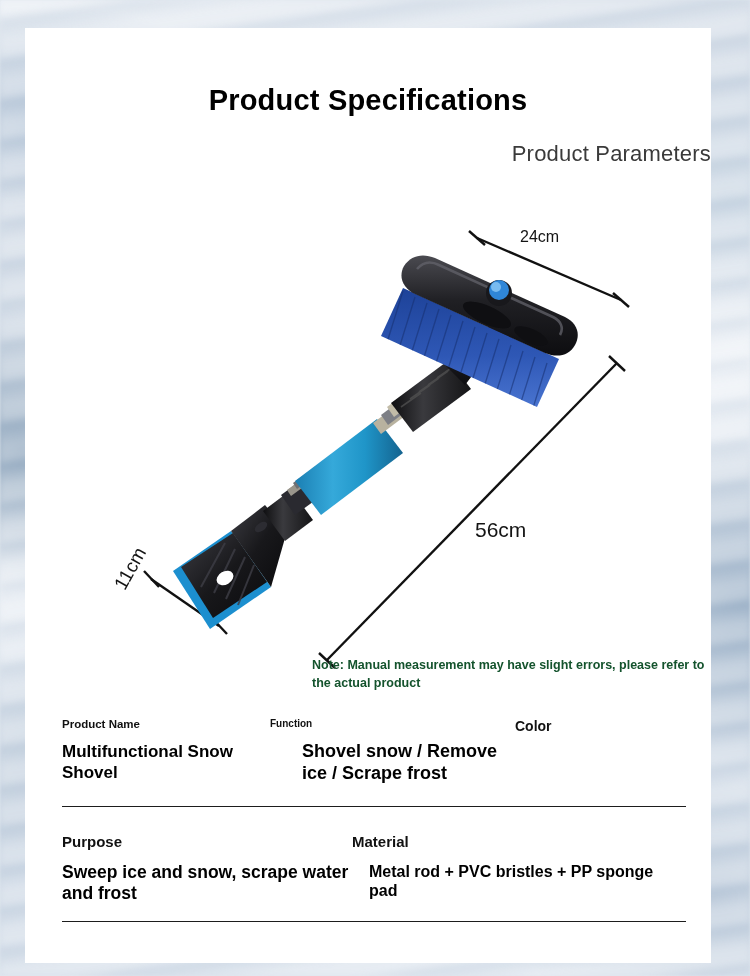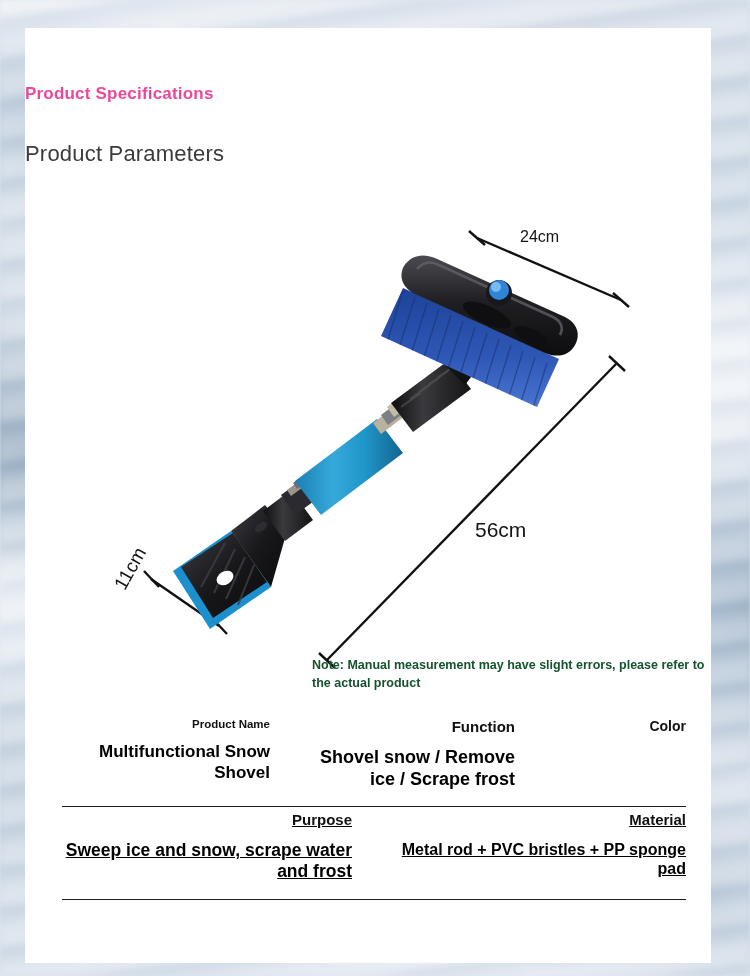--- a/index.html
+++ b/index.html
@@ -49,30 +49,31 @@
     width: 686px;
     height: 935px;
     background: #ffffff;
   }
 
   
   .title {
     position: absolute;
     left: 0; right: 0;
     top: 56px;
-    font-size: 17px;
+    text-align: center;
+    font-size: 29px;
     font-weight: bold;
-    color: #ec4899;
+    color: #000000;
     letter-spacing: .2px;
   }
   .subtitle {
     position: absolute;
     left: 0; right: 0;
     top: 113px;
-    text-align: left;
+    text-align: right;
     font-size: 22px;
     font-weight: normal;
     color: #3a3a3a;
     letter-spacing: .2px;
   }
 
   
   .figure {
     position: absolute;
     left: 0;
@@ -112,47 +113,47 @@
   .spec {
     position: absolute;
     left: 37px;
     top: 690px;
     width: 624px;
   }
   .spec-row {
     position: relative;
     display: flex;
   }
-  .spec-row + .spec-row { margin-top: 20px; text-decoration: underline; }
+  .spec-row + .spec-row { margin-top: 48px; }
   .spec-rule {
     position: absolute;
     left: 0;
     width: 624px;
     height: 1px;
     background: #1d1d1d;
   }
-  .spec-cell { position: relative; text-align: right; }
+  .spec-cell { position: relative; }
   .spec-key {
     font-weight: bold;
     color: #111;
     margin-bottom: 12px;
   }
   .spec-val {
     font-weight: bold;
     color: #000;
     line-height: 1.22;
   }
 
   
   .c-name     { width: 208px; }
   .c-function { width: 245px; }
   .c-color    { width: 171px; }
   .c-name .spec-key     { font-size: 11.5px; }
   .c-name .spec-val     { font-size: 17px; }
-  .c-function .spec-key { font-size: 15px; }
+  .c-function .spec-key { font-size: 10px; }
   .c-function .spec-val { font-size: 18px; margin-left: 32px; }
   .c-color .spec-key    { font-size: 14px; }
   .c-color .spec-val    { font-size: 19px; }
 
   
   .c-purpose  { width: 290px; }
   .c-material { width: 334px; }
   .c-purpose .spec-key  { font-size: 15px; }
   .c-purpose .spec-val  { font-size: 17.5px; }
   .c-material .spec-key { font-size: 15px; }

